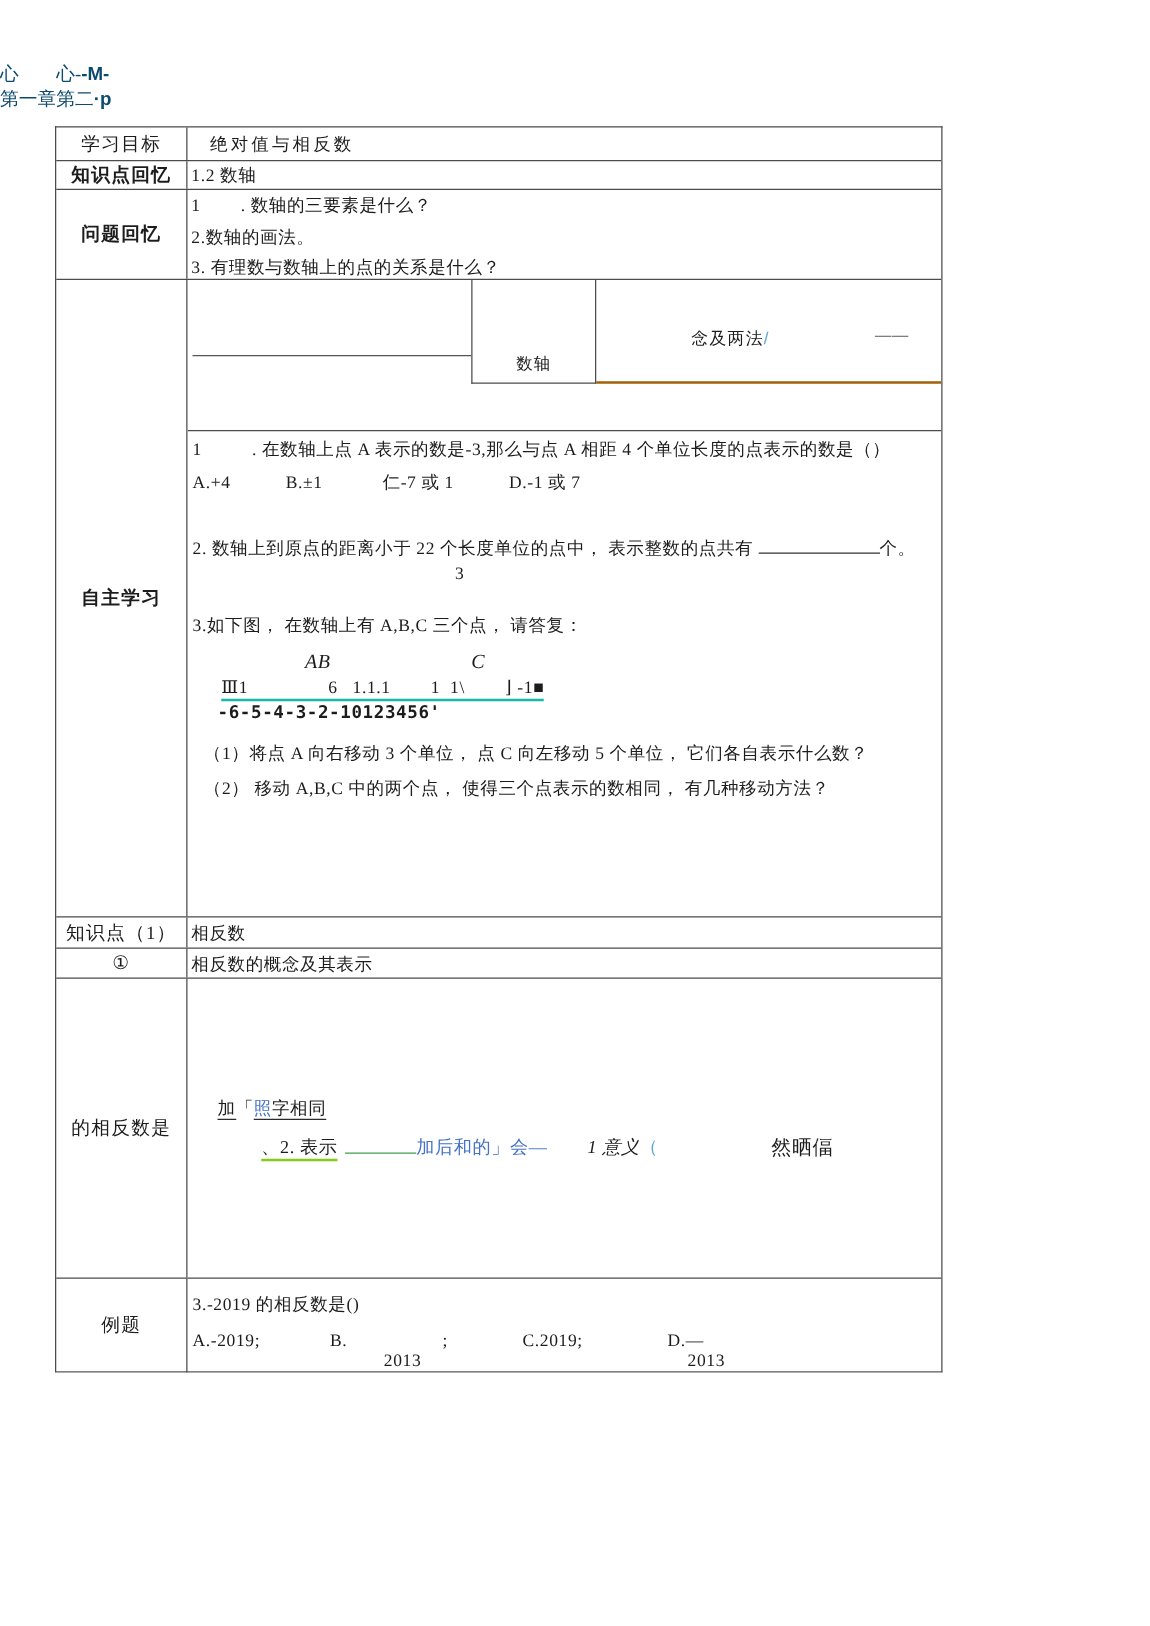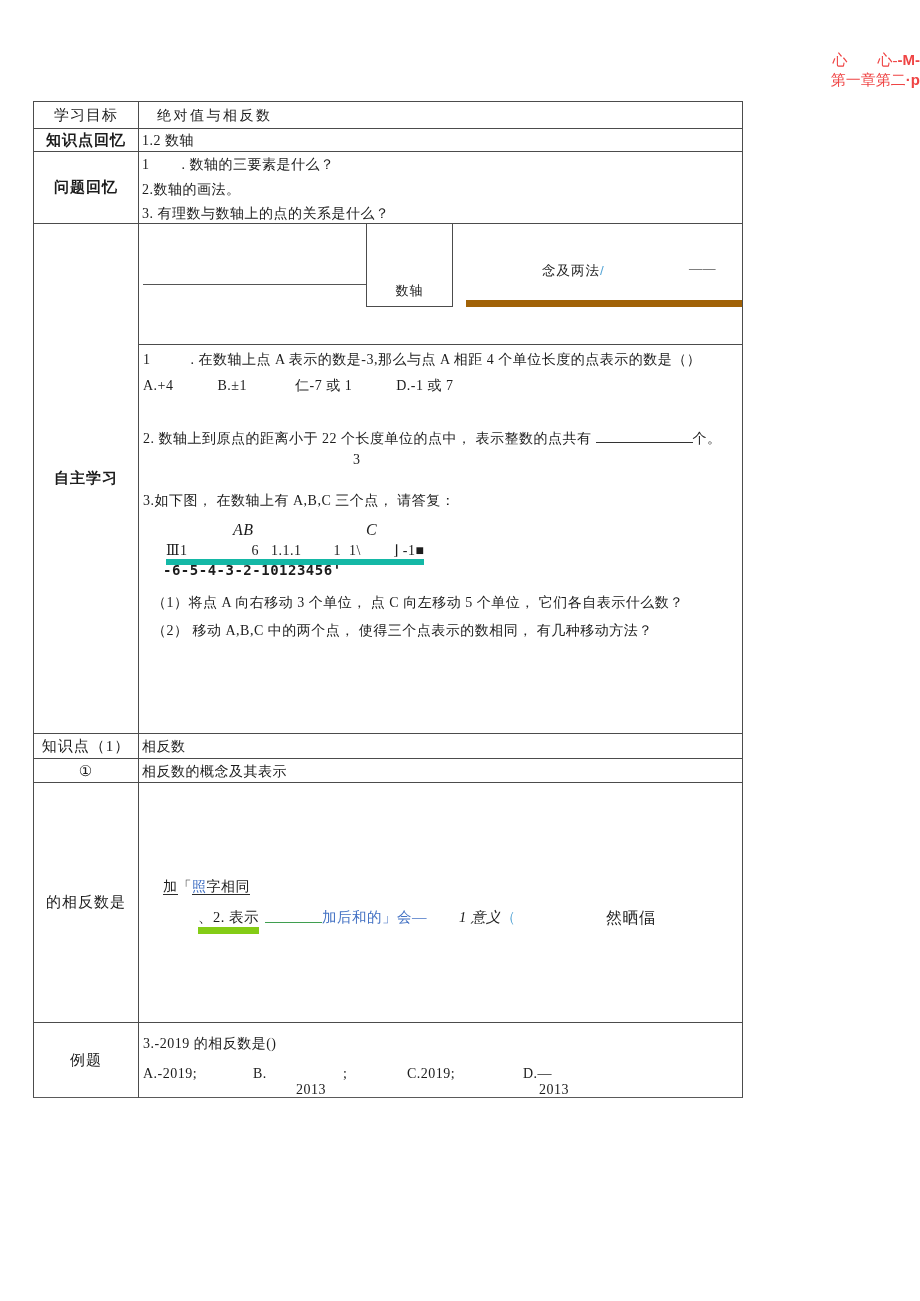--- a/index.html
+++ b/index.html
@@ -1,49 +1,49 @@
 <!DOCTYPE html>
 <html><head>
 <meta charset="utf-8">
 <style>
   html,body{margin:0;padding:0;background:#ffffff;}
   .page{position:relative;width:920px;height:1301px;background:#fff;overflow:hidden;
         font-family:"Liberation Serif","DejaVu Serif",serif;color:#1c1c1c;}
   .pre{white-space:pre;}
   
-  .hdr{position:absolute;left:0;top:50px;width:920px;text-align:right;line-height:20px;font-size:15px;color:#ef4444;}
+  .hdr{position:absolute;left:0;top:50px;width:920px;text-align:left;line-height:20px;font-size:15px;color:#0c4a6e;}
   .hdr b{font-family:"Liberation Sans",sans-serif;font-weight:bold;}
   
-  .tbl{position:absolute;left:33px;top:101px;width:710px;height:997px;box-sizing:border-box;
+  .tbl{position:absolute;left:44px;top:101px;width:710px;height:997px;box-sizing:border-box;
        border:1px solid #4c4c4c;border-bottom:1px solid #5a5a5a;}
   .trow{display:flex;box-sizing:border-box;border-bottom:1px solid #4c4c4c;}
   .trow:last-child{border-bottom:none;}
   .lbl{width:105px;box-sizing:border-box;border-right:1px solid #4c4c4c;display:flex;
        align-items:center;justify-content:center;font-size:15px;letter-spacing:1px;text-align:center;}
   .lbl.bold{font-weight:bold;}
   .cnt{flex:1;position:relative;box-sizing:border-box;overflow:hidden;font-size:14px;letter-spacing:.5px;}
   .abs{position:absolute;white-space:pre;}
   .ls2{letter-spacing:2.5px;text-align:right;}
   .sans{font-family:"Liberation Sans","DejaVu Sans",sans-serif;letter-spacing:1px;}
   .blue{color:#4472c4;}
   .lblue{color:#58a6d6;}
   .ital{font-style:italic;}
   .u{border-bottom:1px solid #2b2b2b;}
-  .gu{border-bottom:7px solid #84cc16;}
+  .gu{border-bottom:2px solid #84cc16;}
   .blank{display:inline-block;width:97px;height:13px;border-bottom:1px solid #333;}
   .gblank{display:inline-block;width:57px;height:13px;border-bottom:1px solid #3f9e4f;}
   .hline-rule{position:absolute;border-top:1px solid #555;}
   
   .diagram{position:absolute;left:0;top:0;right:0;height:120px;border-bottom:1px solid #4c4c4c;}
-  .axisbox{position:absolute;left:227px;top:0;width:87px;height:83px;box-sizing:border-box;
+  .axisbox{position:absolute;left:227px;top:0;width:100px;height:83px;box-sizing:border-box;
            border-left:1px solid #4c4c4c;border-right:1px solid #4c4c4c;border-bottom:1px solid #4c4c4c;
            display:flex;align-items:flex-end;justify-content:center;}
   .axisbox span{font-size:13px;padding-bottom:6px;}
-  .notebox{position:absolute;left:327px;top:0;right:0;height:83px;box-sizing:border-box;border-bottom:7px solid #a16207;}
-  .marks{border-bottom:6px solid #14b8a6;font-size:14px;letter-spacing:.5px;}
+  .notebox{position:absolute;left:327px;top:0;right:0;height:83px;box-sizing:border-box;border-bottom:2px solid #a16207;}
+  .marks{border-bottom:2px solid #14b8a6;font-size:14px;letter-spacing:.5px;}
   .numline-nums{font-family:"DejaVu Sans Mono",monospace;font-weight:bold;font-size:14px;letter-spacing:.5px;}
 </style>
 </head>
 <body>
 
 <div class="page">
 
   <div class="hdr">
     <div class="pre"><span>心        心-</span><b>-M-</b></div>
     <div><span>第一章第二</span><b>·p</b></div>

